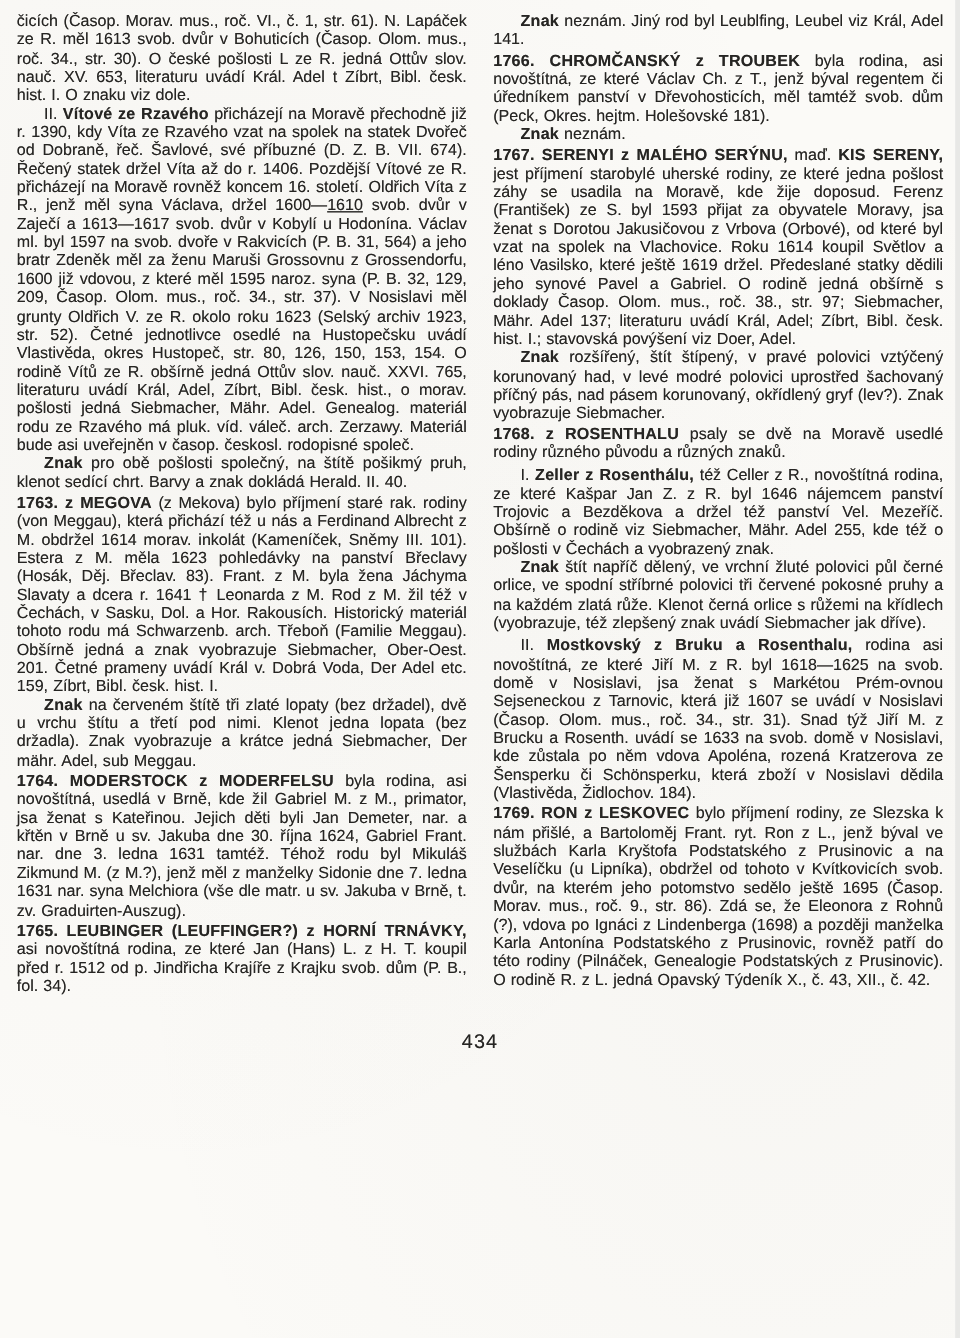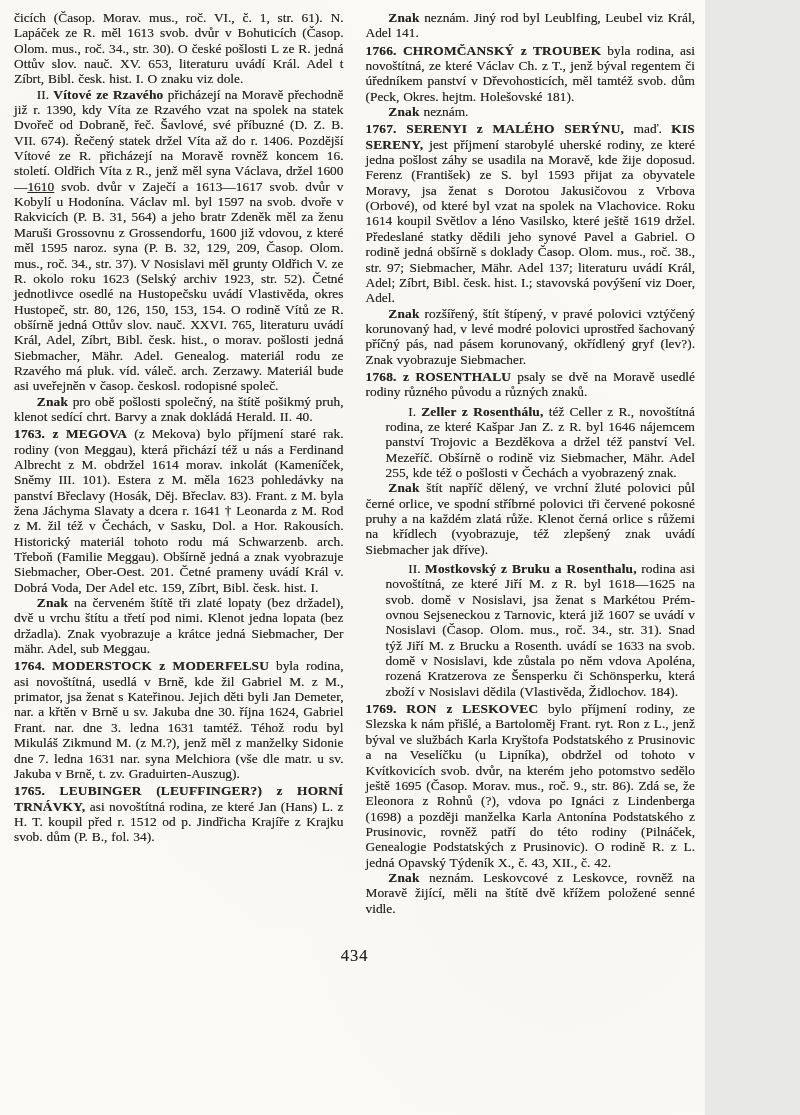--- a/index.html
+++ b/index.html
@@ -2,49 +2,49 @@
 <html><head>
 <meta charset="utf-8">
 <style>
   html, body {
     margin: 0;
     padding: 0;
     background: #e8e8e6;
   }
   .page {
     position: relative;
-    width: 705px;
+    width: 796px;
     height: 1115px;
     margin: 0;
     background: #fbfaf7;
     background-image:
       radial-gradient(ellipse at 20% 30%, rgba(120,120,110,0.035), transparent 60%),
       radial-gradient(ellipse at 80% 70%, rgba(120,120,110,0.03), transparent 60%);
     box-sizing: border-box;
     padding: 10px 10px 0 14px;
     overflow: hidden;
-    font-family: Liberation Serif, serif;
+    font-family: Liberation Sans, sans-serif;
     color: #262523;
   }
   .columns {
     display: flex;
     gap: 22px;
   }
   .column {
     flex: 1 1 0;
     font-size: 13.4px;
     line-height: 15.35px;
     text-align: justify;
     text-shadow: 0 0 0.45px rgba(45,43,40,0.55);
     word-spacing: 0.5px;
   }
   .para { margin: 0; }
   .para.indent { text-indent: 1.7em; }
   .para.entry { margin-top: 2px; }
-  .para.sub { margin-top: 4px; margin-left: 20px; }
+  .para.sub { margin-top: 4px; }
   .para b { font-weight: 700; letter-spacing: 0.2px; }
   .para .u { text-decoration: underline; }
   .footer {
     margin-top: 30px;
     text-align: center;
     font-size: 16.5px;
     letter-spacing: 1px;
     text-shadow: 0 0 0.45px rgba(45,43,40,0.55);
   }
 </style>
@@ -66,17 +66,16 @@
         <p class="para indent"><b>Znak</b><span> neznám. Jiný rod byl Leublfing, Leubel viz Král, Adel 141.</span></p>
         <p class="para entry"><b>1766. CHROMČANSKÝ z TROUBEK</b><span> byla rodina, asi novoštítná, ze které Václav Ch. z T., jenž býval regentem či úředníkem panství v Dřevohosticích, měl tamtéž svob. dům (Peck, Okres. hejtm. Holešovské 181).</span></p>
         <p class="para indent"><b>Znak</b><span> neznám.</span></p>
         <p class="para entry"><b>1767. SERENYI z MALÉHO SERÝNU,</b><span> maď. </span><b>KIS SERENY,</b><span> jest příjmení starobylé uherské rodiny, ze které jedna pošlost záhy se usadila na Moravě, kde žije doposud. Ferenz (František) ze S. byl 1593 přijat za obyvatele Moravy, jsa ženat s Dorotou Jakusičovou z Vrbova (Orbové), od které byl vzat na spolek na Vlachovice. Roku 1614 koupil Světlov a léno Vasilsko, které ještě 1619 držel.  Předeslané statky dědili jeho synové Pavel a Gabriel. O rodině jedná obšírně s doklady Časop. Olom. mus., roč. 38., str. 97; Siebmacher, Mähr. Adel 137; literaturu uvádí Král, Adel; Zíbrt, Bibl. česk. hist. I.; stavovská povýšení viz Doer, Adel.</span></p>
         <p class="para indent"><b>Znak</b><span> rozšířený, štít štípený, v pravé polovici vztýčený korunovaný had, v levé modré polovici uprostřed šachovaný příčný pás, nad pásem korunovaný, okřídlený gryf (lev?).  Znak vyobrazuje Siebmacher.</span></p>
         <p class="para entry"><b>1768. z ROSENTHALU</b><span> psaly se dvě na Moravě usedlé rodiny různého původu a různých znaků.</span></p>
         <p class="para indent sub"><span>I. </span><b>Zeller z Rosenthálu,</b><span> též Celler z R., novoštítná rodina, ze které Kašpar Jan Z. z R. byl 1646 nájemcem  panství Trojovic a Bezděkova a držel též panství Vel. Mezeříč. Obšírně o rodině viz Siebmacher, Mähr. Adel 255, kde též o pošlosti v Čechách a vyobrazený znak.</span></p>
         <p class="para indent"><b>Znak</b><span> štít napříč dělený, ve vrchní žluté polovici půl černé orlice, ve spodní stříbrné polovici tři červené pokosné pruhy a na každém zlatá růže. Klenot černá orlice s růžemi na křídlech (vyobrazuje, též zlepšený znak uvádí Siebmacher jak dříve).</span></p>
         <p class="para indent sub"><span>II. </span><b>Mostkovský z Bruku a Rosenthalu,</b><span> rodina asi novoštítná, ze které Jiří M. z R. byl 1618—1625 na svob. domě v Nosislavi, jsa ženat s Markétou Prém-ovnou Sejseneckou z Tarnovic, která již 1607 se uvádí v Nosislavi (Časop. Olom. mus., roč. 34., str. 31). Snad týž Jiří M. z Brucku a Rosenth. uvádí se 1633 na svob. domě v Nosislavi, kde zůstala po něm vdova Apoléna,  rozená Kratzerova ze Šensperku či Schönsperku, která zboží v Nosislavi dědila (Vlastivěda, Židlochov. 184).</span></p>
         <p class="para entry"><b>1769. RON z LESKOVEC</b><span> bylo příjmení rodiny, ze Slezska k nám přišlé, a Bartoloměj Frant. ryt. Ron z L., jenž býval ve službách Karla Kryštofa Podstatského z Prusinovic a na Veselíčku (u Lipníka), obdržel od tohoto v Kvítkovicích svob. dvůr, na kterém jeho potomstvo sedělo ještě 1695 (Časop. Morav. mus., roč. 9., str. 86). Zdá se, že Eleonora z Rohnů (?), vdova po Ignáci z Lindenberga (1698) a později manželka Karla Antonína Podstatského z Prusinovic, rovněž patří do této rodiny (Pilnáček, Genealogie Podstatských z Prusinovic). O rodině R. z L. jedná Opavský Týdeník X., č. 43, XII., č. 42.</span></p>
-        <p class="para indent"><b>Znak</b><span> neznám. Leskovcové z Leskovce, rovněž na Moravě žijící, měli na štítě dvě křížem položené senné vidle.</span></p>
       </div>
   </div>
   <div class="footer">434</div>
 </div>
 
 </body></html>

